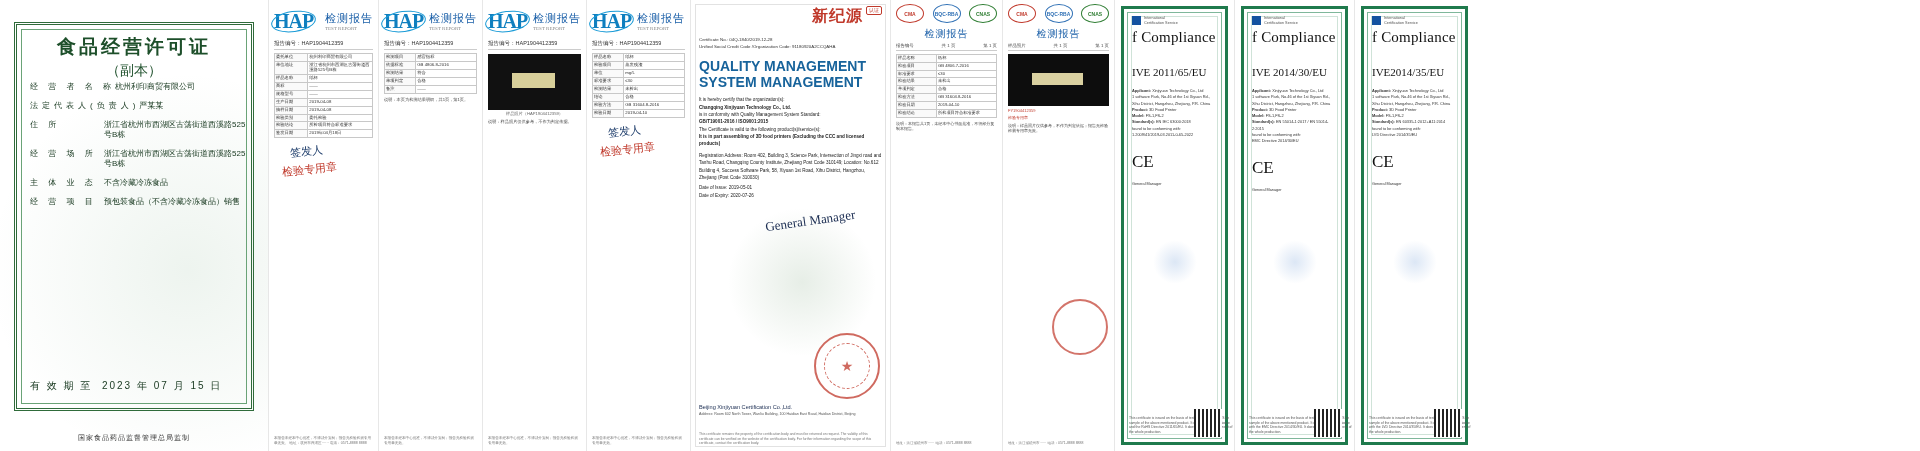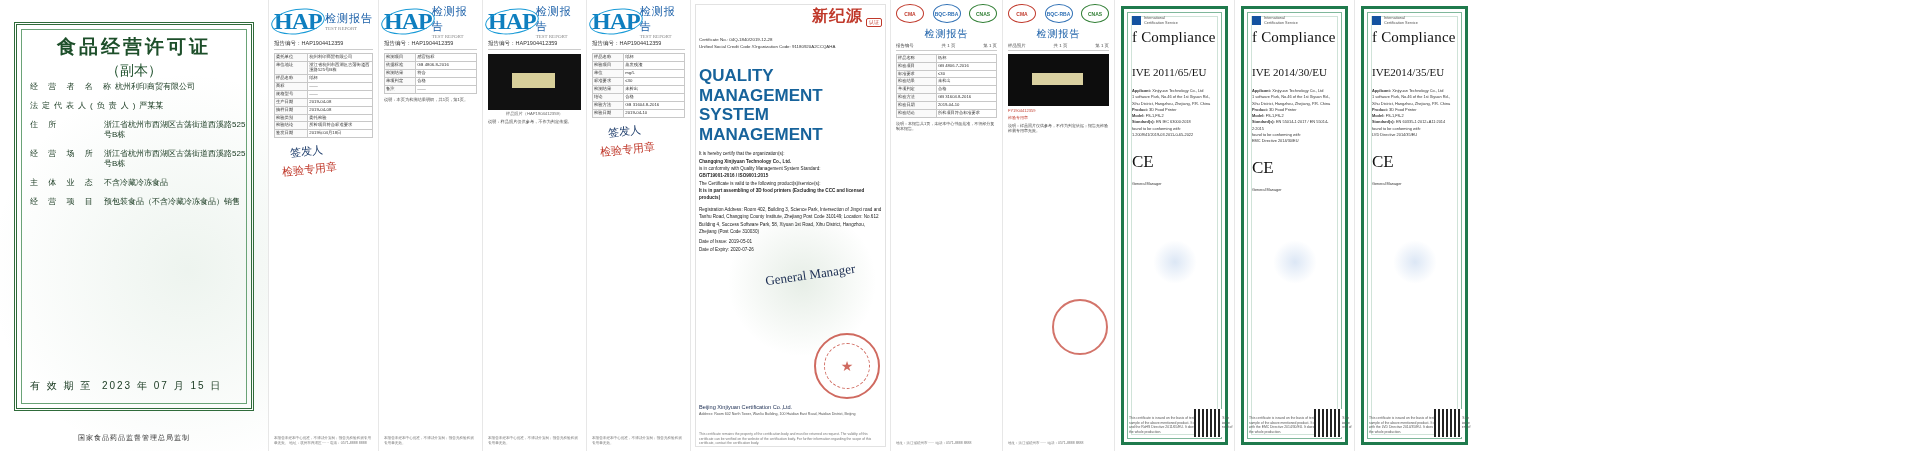--- a/index.html
+++ b/index.html
@@ -22,21 +22,21 @@
   .lic-v{flex:1;border-bottom:0px;word-break:break-all;}
   .lic-valid{position:absolute;left:30px;right:22px;bottom:58px;font-size:10px;color:#17381f;letter-spacing:2px;}
   .lic-foot{position:absolute;left:0;right:0;bottom:8px;text-align:center;font-size:7px;color:#333;letter-spacing:1px;}
   .lic-bg{position:absolute;left:0;right:0;top:0;bottom:0;background:
      radial-gradient(circle at 70% 60%, rgba(120,170,130,.13), rgba(255,255,255,0) 60%);}
 
   
   .hap{width:110px;border-left:1px solid #e7e7e7;box-sizing:border-box;padding:4px 5px;}
   .hap.w2{width:104px;}
   .hap-top{display:flex;align-items:center;justify-content:space-between;height:34px;}
-  .hap-logo{font-family:"Liberation Serif",serif;font-weight:bold;font-size:24px;color:#0f7fbf;letter-spacing:-1px;}
+  .hap-logo{font-family:"Liberation Serif",serif;font-weight:bold;font-size:20px;color:#0f7fbf;letter-spacing:-1px;}
   .hap-oval{position:relative;}
   .hap-oval:after{content:"";position:absolute;left:-3px;top:1px;right:-3px;bottom:1px;border:1.6px solid #1a9bd7;border-radius:50%;
     transform:rotate(-8deg);}
   .hap-cn{font-size:11px;color:#1a5fa8;font-family:"Liberation Serif",serif;writing-mode:horizontal-tb;letter-spacing:1px;}
   .hap-cn small{display:block;font-size:5px;color:#888;letter-spacing:0;}
   .hap-no{font-size:5.5px;color:#333;margin-top:2px;border-bottom:1px solid #ccc;padding-bottom:2px;}
   .hap-tbl{width:100%;border-collapse:collapse;margin-top:3px;}
   .hap-tbl td{border:.5px solid #c8c8c8;font-size:4.3px;color:#333;padding:1px 1px;line-height:1.15;vertical-align:top;}
   .hap-tbl td.k{width:34%;background:#fafafa;}
   .hap-img{margin-top:4px;height:56px;background:#111;position:relative;}
@@ -48,25 +48,25 @@
     transform:rotate(-6deg);}
   .hap-sign .sg1{left:16px;top:0;}
   .hap-sign .sg2{left:8px;top:18px;color:#c0392b;}
   .hap-foot{position:absolute;bottom:6px;left:5px;right:5px;font-size:3.6px;color:#777;line-height:1.25;}
 
   
   .qms{width:200px;border-left:1px solid #e7e7e7;box-sizing:border-box;padding:6px 8px;position:relative;
       background:linear-gradient(#fff,#fff);}
   .qms-wm{position:absolute;left:18%;top:46%;width:150px;height:150px;border-radius:50%;
       background:radial-gradient(circle,rgba(120,160,120,.18),rgba(255,255,255,0) 70%);}
-  .qms-brand{display:flex;align-items:flex-end;justify-content:flex-end;gap:3px;}
+  .qms-brand{display:flex;align-items:flex-start;justify-content:flex-end;gap:3px;}
   .qms-brand .cn{font-family:"Liberation Serif",serif;color:#c0392b;font-weight:bold;font-size:16px;letter-spacing:1px;}
   .qms-brand .badge{font-size:5px;color:#c0392b;border:1px solid #c0392b;border-radius:2px;padding:1px 2px;line-height:1;}
   .qms-meta{font-size:4.4px;color:#333;line-height:1.5;margin-top:10px;}
-  .qms-h1{font-family:"Liberation Sans",sans-serif;color:#17639b;font-size:17px;font-weight:bold;line-height:1.15;margin-top:16px;}
+  .qms-h1{font-family:"Liberation Sans",sans-serif;color:#17639b;font-size:14px;font-weight:bold;line-height:1.15;margin-top:8px;}
   .qms-body{font-size:4.6px;color:#222;line-height:1.6;margin-top:6px;}
   .qms-body b{font-weight:bold;}
   .qms-sign{margin-top:14px;height:40px;position:relative;}
   .qms-sign .ink{position:absolute;right:26px;top:0;font-family:"Liberation Serif",serif;font-size:13px;color:#1b2d52;transform:rotate(-8deg);}
   .qms-seal{position:absolute;right:10px;bottom:52px;width:62px;height:62px;border:2px solid #c0392b;border-radius:50%;
       opacity:.75;}
   .qms-seal:before{content:"";position:absolute;left:8px;top:8px;right:8px;bottom:8px;border:1px dashed #c0392b;border-radius:50%;}
   .qms-seal .star{position:absolute;left:50%;top:50%;transform:translate(-50%,-50%);color:#c0392b;font-size:14px;}
   .qms-issuer{position:absolute;left:8px;bottom:34px;right:8px;font-size:5.6px;color:#1b2d52;line-height:1.4;}
   .qms-foot{position:absolute;left:8px;bottom:6px;right:8px;font-size:3.4px;color:#777;line-height:1.25;}

